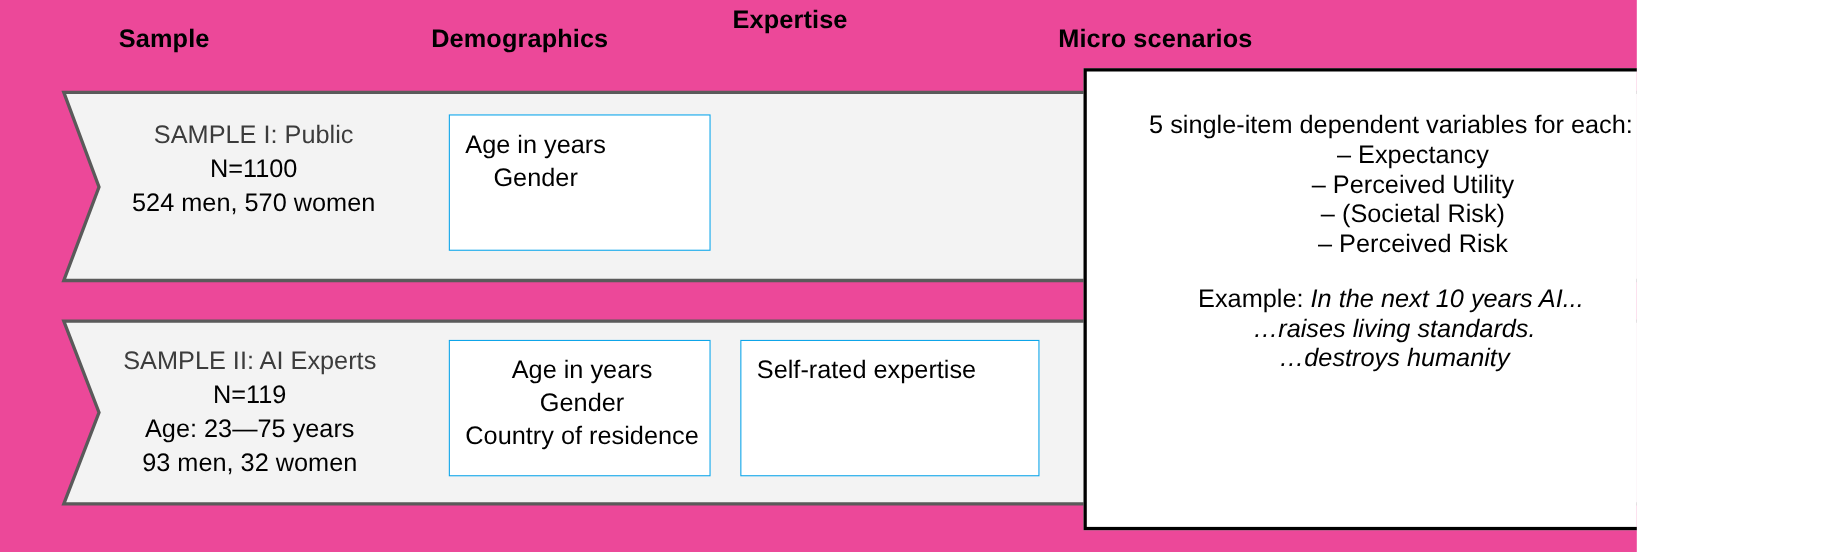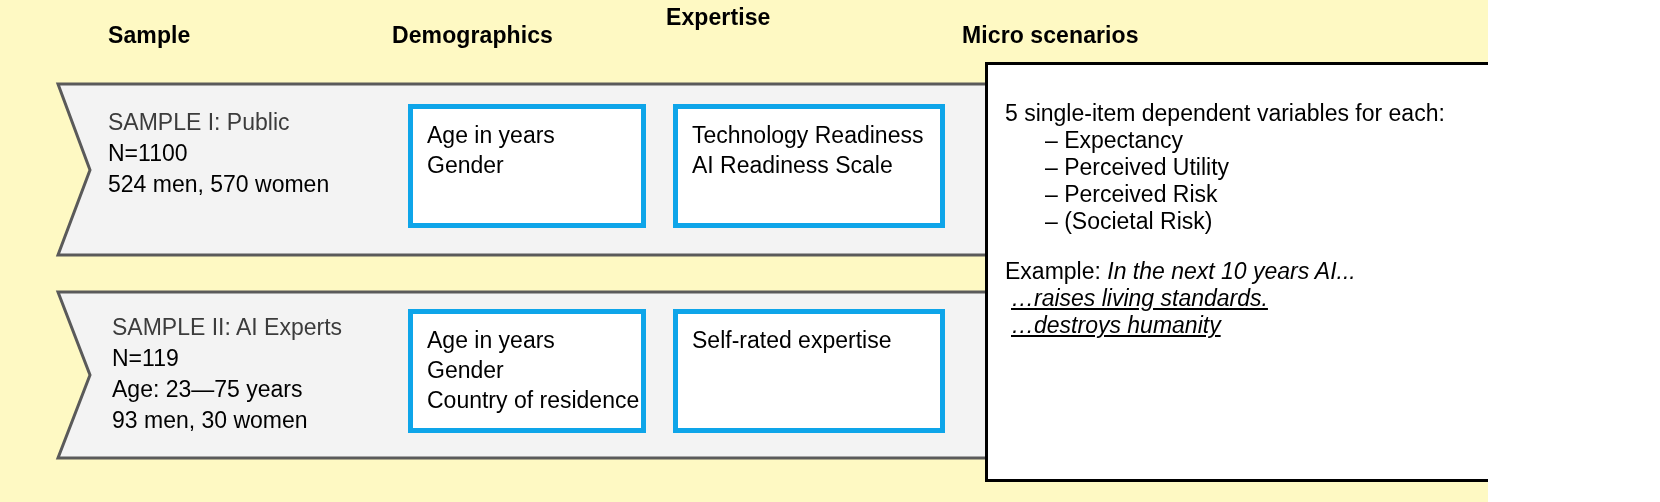--- a/index.html
+++ b/index.html
@@ -8,22 +8,23 @@
     background: #ffffff;
   }
   body {
     font-family: "Liberation Sans", sans-serif;
     -webkit-font-smoothing: antialiased;
   }
   #stage {
     position: relative;
     width: 1488px;
     height: 502px;
-    background: #fef9c3;
+    background: #ec4899;
     overflow: hidden;
+    text-align: center;
   }
 
   
   .col-header {
     position: absolute;
     font-size: 23px;
     font-weight: bold;
     color: #000000;
     letter-spacing: 0.1px;
     white-space: nowrap;
@@ -50,21 +51,21 @@
     color: #3c3c3c;
   }
   .sample-line {
     color: #000000;
   }
 
   
   .info-box {
     position: absolute;
     background: #ffffff;
-    border: 5px solid #0ea5e9;
+    border: 1px solid #0ea5e9;
     box-sizing: border-box;
   }
   .info-box .box-inner {
     position: absolute;
     left: 14px;
     top: 11px;
     font-size: 23px;
     line-height: 30px;
     color: #000000;
     white-space: nowrap;
@@ -88,65 +89,59 @@
     top: 12px;
     right: 8px;
     font-size: 23px;
     line-height: 27px;
     color: #000000;
   }
   .micro-p { margin: 0; white-space: normal; }
   .micro-gap { height: 23px; }
   .micro-li { white-space: nowrap; margin-left: 40px; }
   .micro-ex-head { white-space: nowrap; }
-  .micro-ex { white-space: nowrap; padding-left: 6px; text-decoration: underline; }
+  .micro-ex { white-space: nowrap; padding-left: 6px; }
   .ital { font-style: italic; }
 </style>
 </head>
 <body>
 
 <div id="stage">
 
   <div class="col-header" style="left:108px; top:22px;">Sample</div>
   <div class="col-header" style="left:392px; top:22px;">Demographics</div>
   <div class="col-header" style="left:666px; top:4px;">Expertise</div>
   <div class="col-header" style="left:938px; top:22px;margin-left:24px;">Micro scenarios</div>
 
   <svg id="band-layer" viewBox="0 0 1660 502">
 
     <polygon points="58,84 1537,84 1600,170 1537,255 58,255 90,170" fill="#f3f3f3" stroke="#5a5a5a" stroke-width="3" stroke-linejoin="miter"></polygon>
 
     <polygon points="58,292 1537,292 1600,375 1537,458 58,458 90,375" fill="#f3f3f3" stroke="#5a5a5a" stroke-width="3" stroke-linejoin="miter"></polygon>
   </svg>
 
-  <div class="sample-block" style="left:108px; top:107px;">
+  <div class="sample-block" style="left:120px; top:107px;">
     <div class="sample-title">SAMPLE I: Public</div>
     <div class="sample-line">N=1100</div>
     <div class="sample-line">524 men, 570 women</div>
   </div>
 
   <div class="info-box" style="left:408px; top:104px; width:238px; height:124px;">
     <div class="box-inner">
       <div>Age in years</div>
       <div>Gender</div>
     </div>
   </div>
 
-  <div class="info-box" style="left:673px; top:104px; width:272px; height:124px;">
-    <div class="box-inner">
-      <div>Technology Readiness</div>
-      <div>AI Readiness Scale</div>
-    </div>
-  </div>
 
   <div class="sample-block" style="left:112px; top:312px;">
     <div class="sample-title">SAMPLE II: AI Experts</div>
     <div class="sample-line">N=119</div>
     <div class="sample-line">Age:  23—75 years</div>
-    <div class="sample-line">93 men, 30 women</div>
+    <div class="sample-line">93 men, 32 women</div>
   </div>
 
   <div class="info-box" style="left:408px; top:309px; width:238px; height:124px;">
     <div class="box-inner">
       <div>Age in years</div>
       <div>Gender</div>
       <div>Country of residence</div>
     </div>
   </div>
 
@@ -155,22 +150,22 @@
       <div>Self-rated expertise</div>
     </div>
   </div>
 
   <div id="micro-panel">
     <div class="micro-inner">
       <div class="micro-gap"></div>
       <p class="micro-p">5 single-item dependent variables for each:</p>
       <div class="micro-li">– Expectancy</div>
       <div class="micro-li">– Perceived Utility</div>
+      <div class="micro-li">– (Societal Risk)</div>
       <div class="micro-li">– Perceived Risk</div>
-      <div class="micro-li">– (Societal Risk)</div>
       <div class="micro-gap"></div>
       <div class="micro-ex-head"><span>Example: </span><span class="ital">In the next 10 years AI...</span></div>
       <div class="micro-ex ital">…raises living standards.</div>
       <div class="micro-ex ital">…destroys humanity</div>
     </div>
   </div>
 
 </div>
 
 </body></html>

